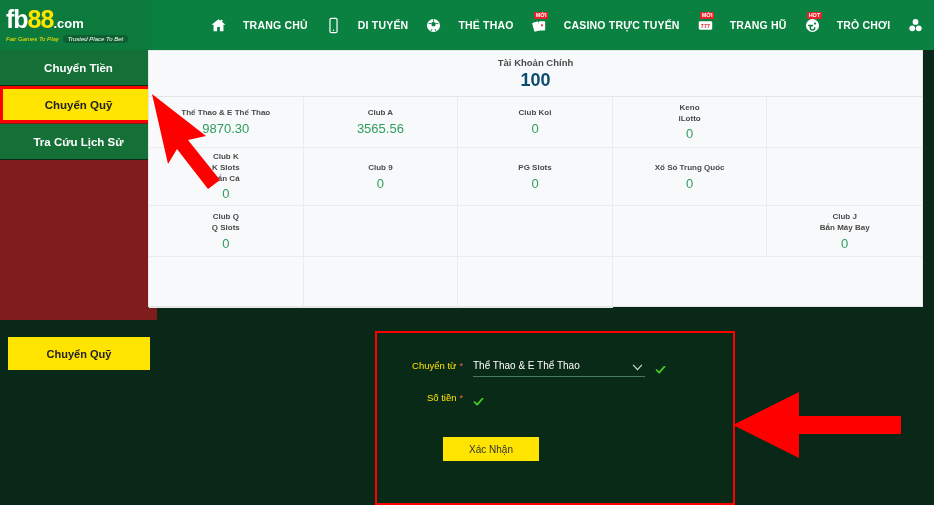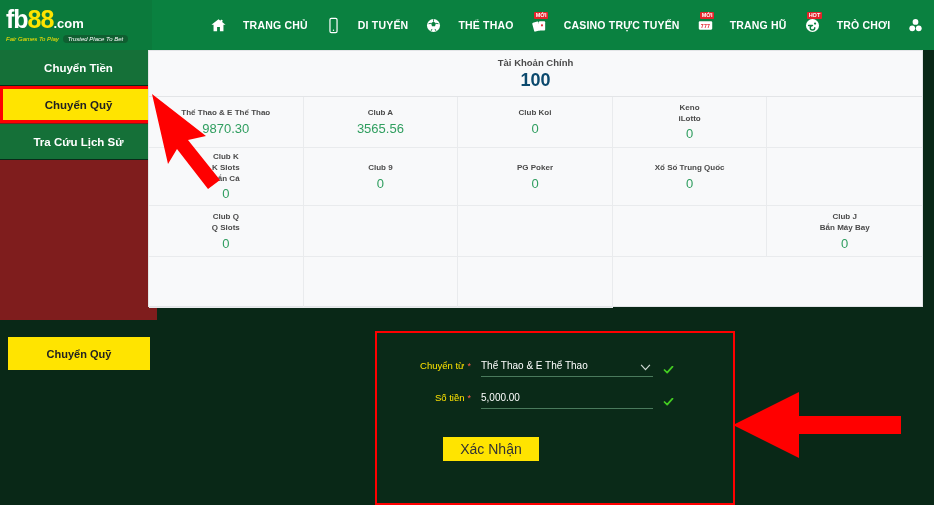--- a/index.html
+++ b/index.html
@@ -99,41 +99,41 @@
   .left-cta {
     position: absolute; left: 8px; top: 337px; width: 142px; height: 33px;
     background: #ffe400; color: #222222;
     font-size: 11px; font-weight: bold;
     display: flex; align-items: center; justify-content: center; cursor: pointer;
   }
 
   
   .form-box {
     position: absolute; left: 375px; top: 331px; width: 360px; height: 174px;
-    border: 2px solid #ff0000; background: #0a2a18; padding: 12px 0 0 8px;
+    border: 2px solid #ff0000; background: #0a2a18; padding: 12px 0 0 0;
   }
   .f-row { display: flex; align-items: flex-end; height: 32px; padding-left: 14px; }
   .f-lbl {
     width: 72px; text-align: right; font-size: 9.5px; color: #ffe400;
     padding-bottom: 6px; white-space: nowrap;
   }
   .f-req { color: #ff5a4a; font-size: 9px; margin-left: 3px; }
   .f-ctl {
     position: relative; width: 172px; margin-left: 10px;
     border-bottom: 1px solid #4a7a5c; padding-bottom: 5px;
   }
   .f-val { font-size: 10px; color: #ffffff; white-space: nowrap; }
   .chev {
     position: absolute; right: 2px; bottom: 5px; width: 11px; height: 7px;
   }
   .tick { margin-left: 9px; padding-bottom: 3px; width: 13px; height: 11px; }
 
   .confirm {
     position: absolute; left: 443px; top: 437px; width: 96px; height: 24px;
-    background: #ffe400; color: #333333; font-size: 14px;
+    background: #ffe400; color: #333333; font-size: 10px;
     display: flex; align-items: center; justify-content: center; cursor: pointer;
   }
   .note {
     position: absolute; left: 443px; top: 470px; width: 282px;
     font-size: 9px; color: #ffe400; line-height: 1.55;
   }
 
   
   .arrow { position: absolute; pointer-events: none; }
 </style>
@@ -275,21 +275,21 @@
         <div class="cell"></div>
         <div class="cell">
           <div class="nm">Club K<br>K Slots<br>Bắn Cá</div>
           <div class="amt">0</div>
         </div>
         <div class="cell">
           <div class="nm">Club 9</div>
           <div class="amt">0</div>
         </div>
         <div class="cell">
-          <div class="nm">PG Poker</div>
+          <div class="nm">PG Slots</div>
           <div class="amt">0</div>
         </div>
         <div class="cell">
           <div class="nm">Xổ Số Trung Quốc</div>
           <div class="amt">0</div>
         </div>
         <div class="cell"></div>
         <div class="cell">
           <div class="nm">Club Q<br>Q Slots</div>
           <div class="amt">0</div>
@@ -320,23 +320,20 @@
         </svg>
       </div>
       <svg class="tick" viewBox="0 0 14 12">
         <path d="M1 6 L5 10 L13 1" fill="none" stroke="#44cc22" stroke-width="2.6" stroke-linecap="round" stroke-linejoin="round"></path>
       </svg>
     </div>
 
 
     <div class="f-row">
       <div class="f-lbl"><span>Số tiền</span><span class="f-req">*</span></div>
-      <div class="f-ctl">
-        <div class="f-val">5,000.00</div>
-      </div>
       <svg class="tick" viewBox="0 0 14 12">
         <path d="M1 6 L5 10 L13 1" fill="none" stroke="#44cc22" stroke-width="2.6" stroke-linecap="round" stroke-linejoin="round"></path>
       </svg>
     </div>
   </div>
 
   <div class="confirm">Xác Nhận</div>
 
   <svg class="arrow" style="left:148px;top:88px;width:120px;height:110px;" viewBox="0 0 120 110">
     <path d="M4 6 L58 48 L40 52 L72 92 L60 101 L29 61 L20 76 Z" fill="#ff0000"></path>

